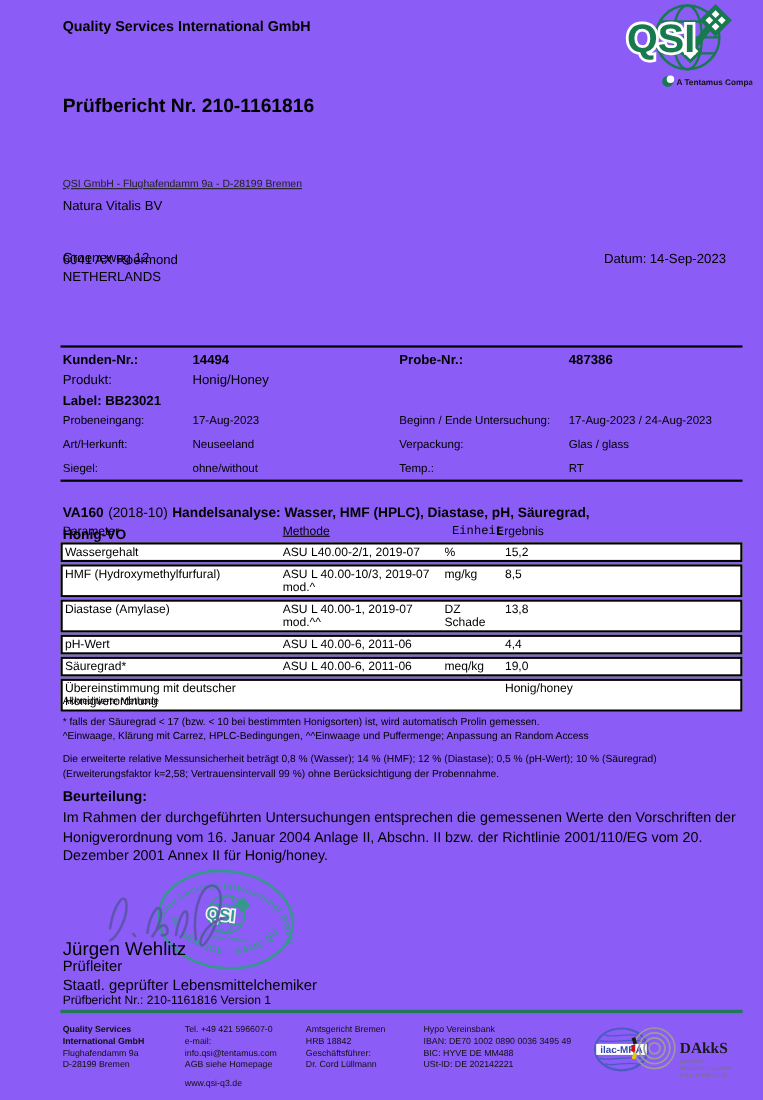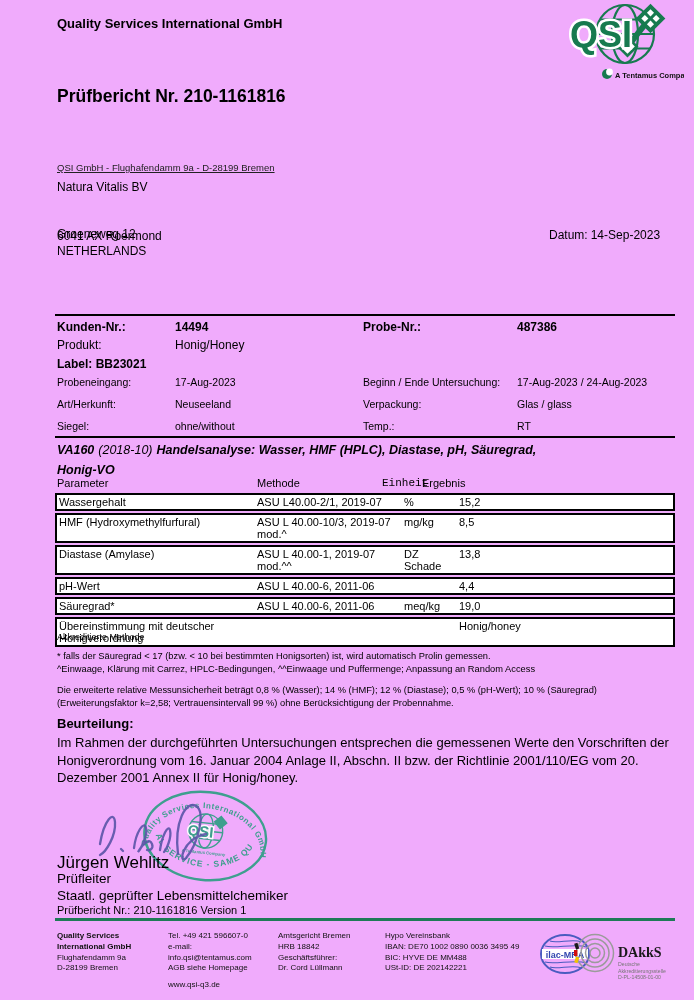--- a/index.html
+++ b/index.html
@@ -1,16 +1,16 @@
 <!DOCTYPE html>
 <html><head>
 <meta charset="utf-8">
 <style>
   html,body{margin:0;padding:0;background:#fff;}
-  #page{position:relative;width:694px;height:1000px;background:#f0abfc;overflow:hidden;
+  #page{position:relative;width:694px;height:1000px;background:#8b5cf6;overflow:hidden;
         font-family:"Liberation Sans",sans-serif;color:#000;}
   .abs{position:absolute;}
 
   
   #company-name{left:57px;top:16px;font-size:13px;font-weight:bold;}
   #qsi-logo{left:566px;top:2px;}
   #report-title{left:57px;top:86px;font-size:17.5px;font-weight:bold;}
 
   
   #sender-line{left:57px;top:162px;font-size:9.5px;text-decoration:underline;color:#222;}
@@ -30,28 +30,28 @@
   #sample-info span{position:absolute;white-space:nowrap;}
   .c-l1{left:0;} .c-v1{left:118px;} .c-l2{left:306px;} .c-v2{left:460px;}
   .r1{top:2px;font-size:12px;font-weight:bold;}
   .r2{top:20px;font-size:12px;}
   .r3{top:39px;font-size:12px;font-weight:bold;}
   .r4{top:58px;font-size:10.5px;}
   .r5{top:80px;font-size:10.5px;text-align:right;}
   .r6{top:102px;font-size:10.5px;}
 
   
-  #analysis-title{left:57px;top:440px;font-size:12.5px;line-height:20px;font-weight:bold;width:600px;font-style:italic;}
+  #analysis-title{left:57px;top:456px;font-size:12.5px;line-height:20px;font-weight:bold;width:600px;}
   #analysis-title .reg{font-weight:normal;}
   #analysis-title span{margin-right:4px;}
 
   
   #analysis-table{position:absolute;left:55px;top:477px;width:620px;font-size:11px;}
   .t-head{display:flex;padding-left:2px;margin-bottom:3px;line-height:13px;}
-  .t-head .c1{width:200px;} .t-head .c2{width:125px;} .t-head .c3{width:40px;font-family:Liberation Mono, monospace;} .t-head .c4{flex:1;}
+  .t-head .c1{width:200px;} .t-head .c2{width:154px;text-decoration:underline;} .t-head .c3{width:40px;font-family:Liberation Mono, monospace;} .t-head .c4{flex:1;}
   .t-row{display:flex;border:2px solid #000;margin-bottom:2px;padding:1px 0 1px 2px;line-height:12px;background:#fff;}
   .t-row .c1{width:198px;} .t-row .c2{width:147px;} .t-row .c3{width:55px;} .t-row .c4{flex:1;}
 
   
   #note-accredited{left:57px;top:632px;font-size:9px;}
   #note-star{left:57px;top:651px;font-size:9.3px;}
   #note-caret{left:57px;top:664px;font-size:9.3px;}
   #note-unc1{left:57px;top:685px;font-size:9.3px;}
   #note-unc2{left:57px;top:698px;font-size:9.3px;}
 

